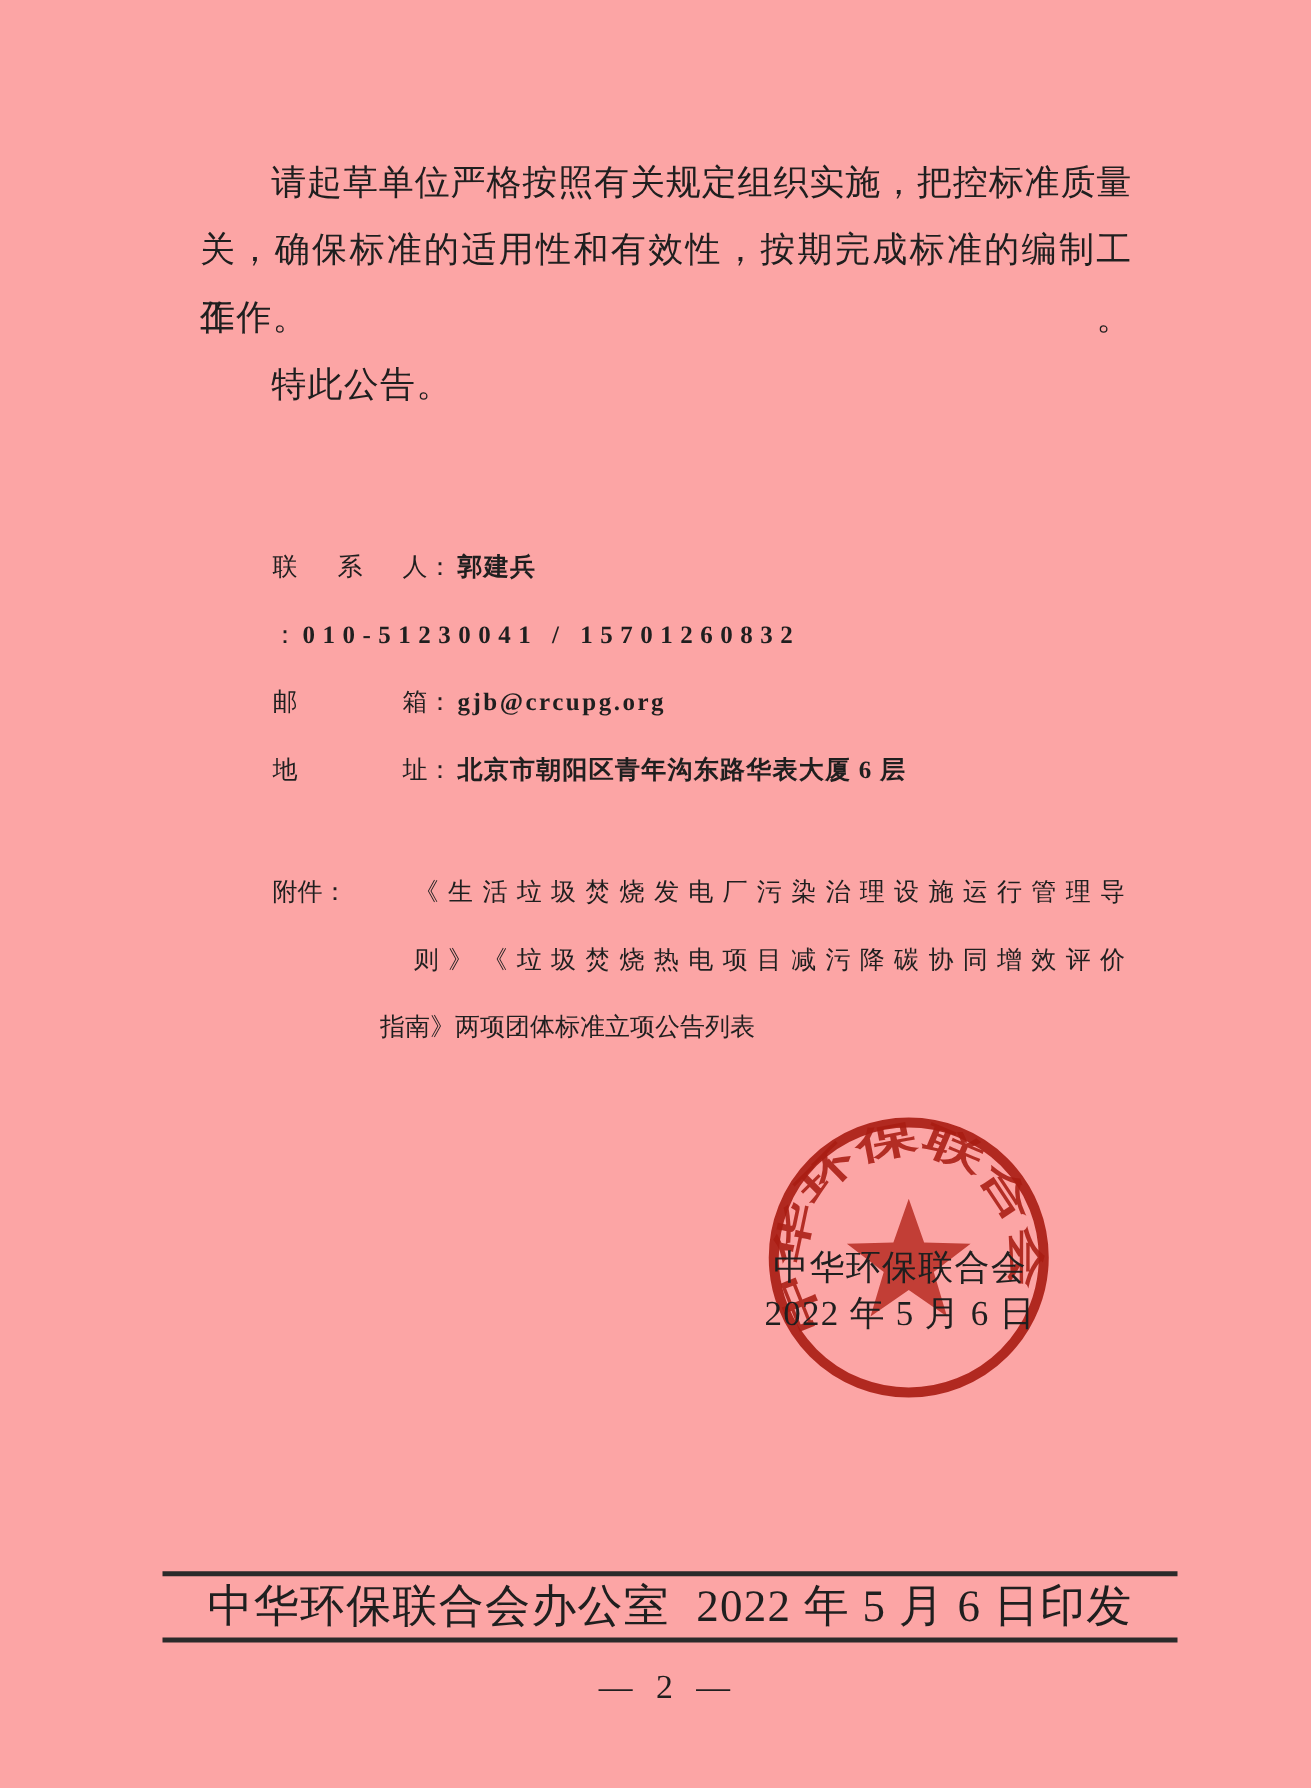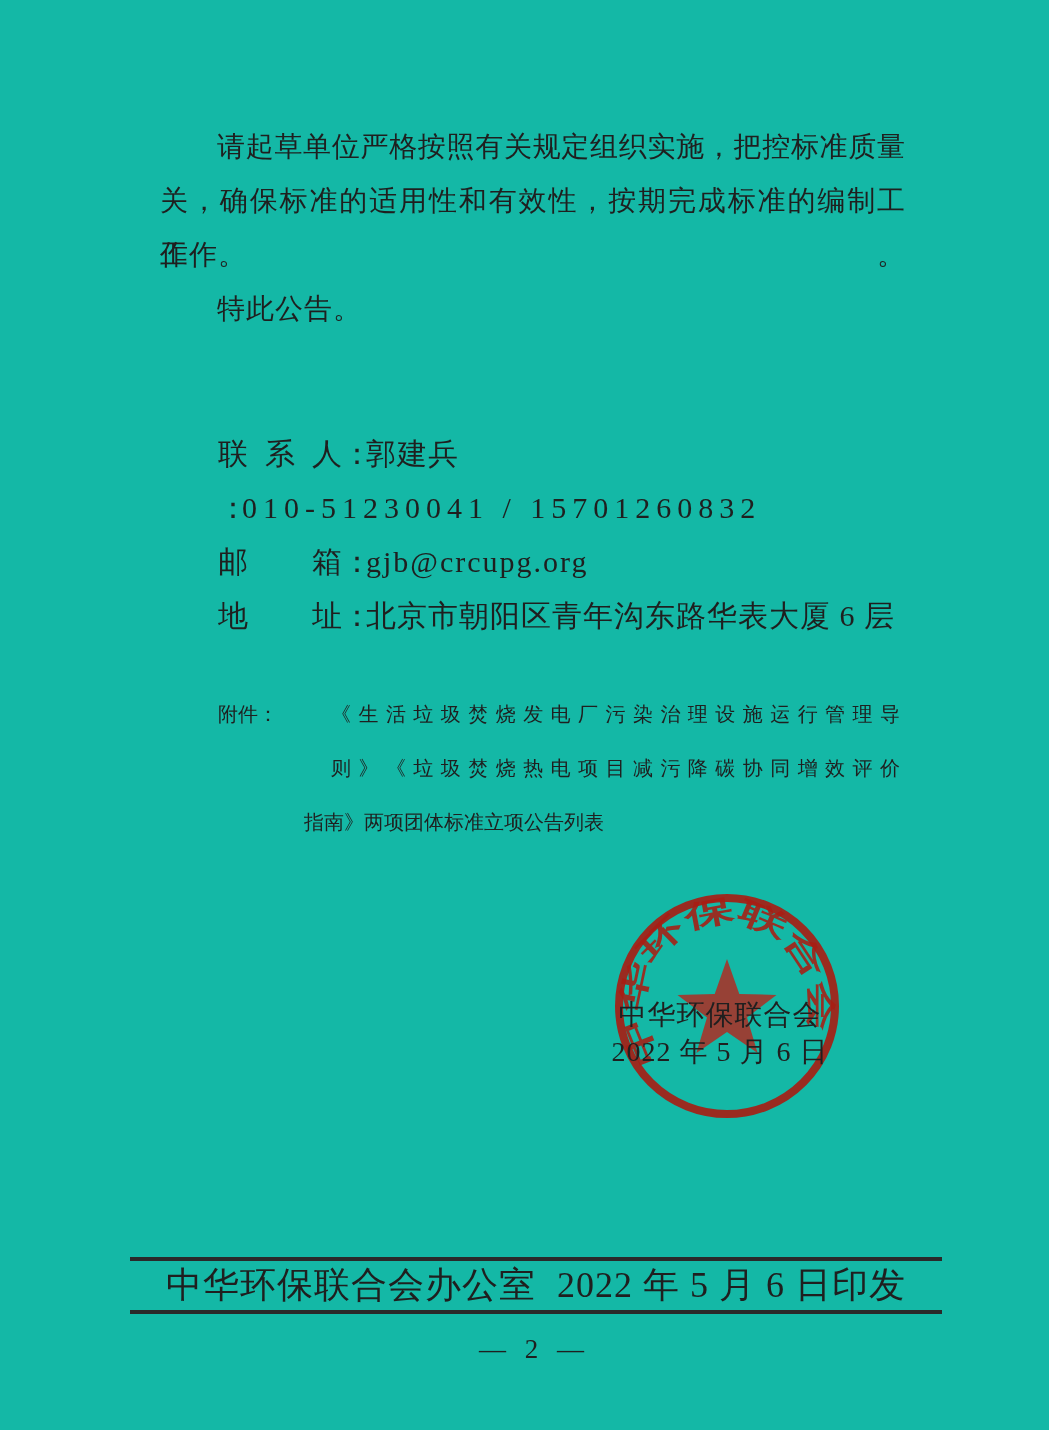--- a/index.html
+++ b/index.html
@@ -1,38 +1,38 @@
 <!DOCTYPE html>
 <html><head>
 <meta charset="utf-8">
 <style>
   html,body{margin:0;padding:0;background:#e9e9e9;}
   .page{
     position:relative;
     width:1049px;height:1430px;
     margin:0 auto;
-    background:#14b8a6;
+    background:#fca5a5;
     overflow:hidden;
     font-family:"Liberation Serif","DejaVu Serif",serif;
     color:#1f1f1f;
   }
   
   .bodytext{
     position:absolute;left:160px;top:120px;width:745px;
     font-size:28px;line-height:54px;letter-spacing:1px;
   }
   .bline{height:54px;white-space:nowrap;}
   .jline{white-space:normal;text-align:justify;text-align-last:justify;letter-spacing:0;}
   .indent{text-indent:57px;}
   
-  .contacts{position:absolute;left:218px;top:427px;font-size:30px;}
+  .contacts{position:absolute;left:218px;top:427px;font-size:20px;}
   .c-row{display:flex;height:54px;line-height:54px;align-items:baseline;}
   .c-label{display:inline-block;width:124px;text-align:justify;text-align-last:justify;}
   .c-sep{display:inline-block;width:24px;}
-  .c-value{letter-spacing:1px;white-space:nowrap;}
+  .c-value{letter-spacing:1px;white-space:nowrap;font-weight:bold;}
   .v-latin{letter-spacing:6px;}
   .v-email{letter-spacing:2px;}
   
   .attachment{position:absolute;left:218px;top:687px;display:flex;font-size:20px;line-height:54px;font-family:Liberation Serif, serif;}
   .a-label{width:86px;flex:none;}
   .a-content{width:596px;}
   .a-line{height:54px;}
   .a-just{text-align:justify;text-align-last:justify;margin-left:27px;}
   
   .seal{position:absolute;left:607px;top:886px;width:240px;height:240px;}

